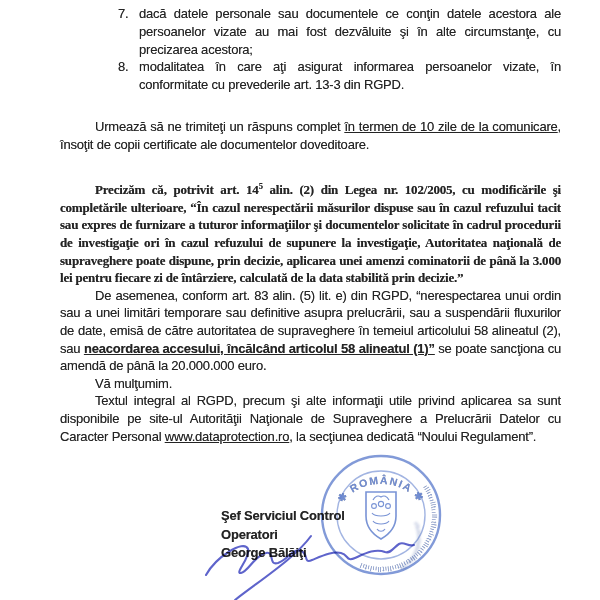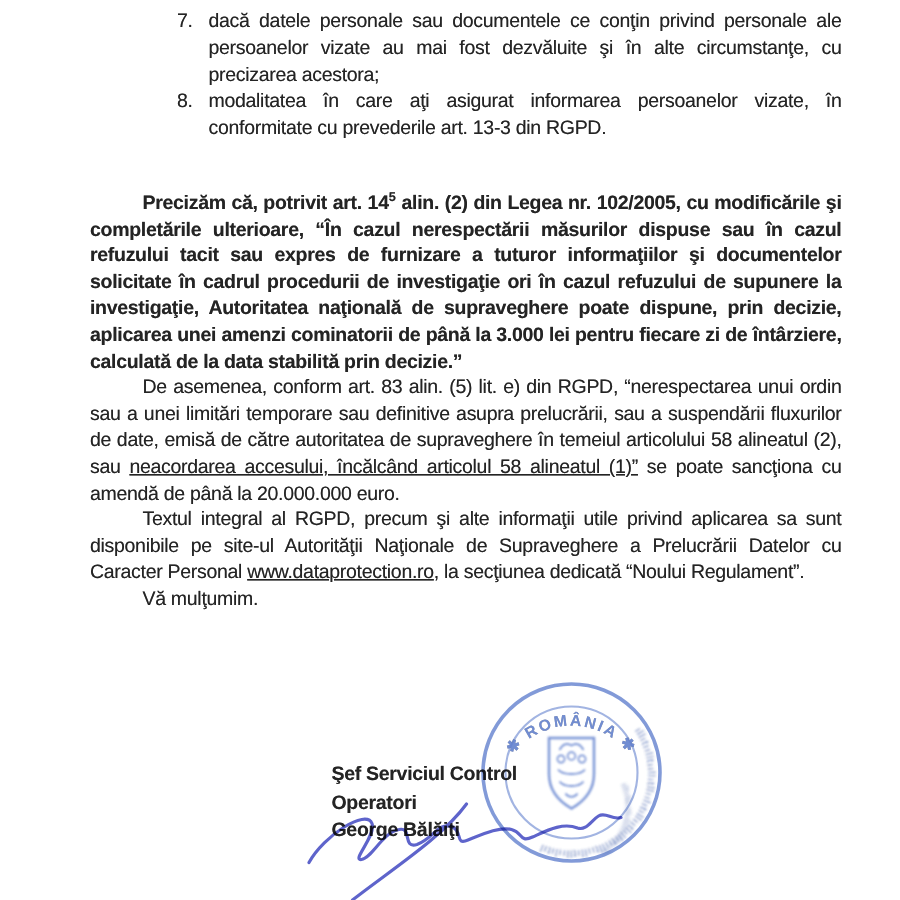--- a/index.html
+++ b/index.html
@@ -11,24 +11,24 @@
     text-shadow:0 0 0.3px rgba(30,30,30,0.55);
   }
   
   .list { position:absolute; left:118px; top:5px; width:443px; }
   .list-item { display:flex; }
   .list-item .num { flex:none; width:21px; line-height:17.8px; }
   .list-item .txt { flex:1; text-align:justify; line-height:17.8px; }
   
   .body-text { position:absolute; left:60px; top:118px; width:501px; }
   .body-text p { margin:0; text-align:justify; text-indent:35px; line-height:17.6px; }
-  .body-text p.sp { margin-top:8px; }
+  .body-text p.sp { margin-top:28px;font-family:Liberation Serif, serif; }
   .bold { font-weight:bold; }
   .u { text-decoration:underline; }
-  .bu { font-weight:normal; text-decoration:underline; }
+  .bu { font-weight:bold; text-decoration:underline; }
   sup.ref { font-size:8.5px; line-height:0; vertical-align:super; letter-spacing:0; }
   
   .sig-block {
     position:absolute; left:221px; top:507px; width:182px;
     text-align:left; font-weight:bold; line-height:18.5px;
   }
   
   .stamp {
     position:absolute; left:317px; top:451px;
     mix-blend-mode:multiply; opacity:0.88;
@@ -39,37 +39,38 @@
   }
 </style>
 </head>
 <body>
 
 <div class="page">
 
   <div class="list">
     <div class="list-item">
       <span class="num">7.</span>
-      <span class="txt">dacă datele personale sau documentele ce conţin privind personale ale persoanelor vizate au mai fost dezvăluite şi în alte circumstanţe, cu precizarea acestora;</span>
+      <span class="txt">dacă datele personale sau documentele ce conţin datele acestora ale persoanelor vizate au mai fost dezvăluite şi în alte circumstanţe, cu precizarea acestora;</span>
     </div>
     <div class="list-item">
       <span class="num">8.</span>
       <span class="txt">modalitatea în care aţi asigurat informarea persoanelor vizate, în conformitate cu prevederile art. 13-3 din RGPD.</span>
     </div>
   </div>
 
   <div class="body-text">
+    <p><span>Urmează să ne trimiteţi un răspuns complet </span><span class="u">în termen de 10 zile de la comunicare</span><span>, însoţit de copii certificate ale documentelor doveditoare.</span></p>
 
     <p class="sp bold"><span>Precizăm că, potrivit art. 14</span><sup class="ref">5</sup><span> alin. (2) din Legea nr. 102/2005, cu modificările şi completările ulterioare, “În cazul nerespectării măsurilor dispuse sau în cazul refuzului tacit sau expres de furnizare a tuturor informaţiilor şi documentelor solicitate în cadrul procedurii de investigaţie ori în cazul refuzului de supunere la investigaţie, Autoritatea naţională de supraveghere poate dispune, prin decizie, aplicarea unei amenzi cominatorii de până la 3.000 lei pentru fiecare zi de întârziere, calculată de la data stabilită prin decizie.”</span></p>
 
     <p><span>De asemenea, conform art. 83 alin. (5) lit. e) din RGPD, “nerespectarea unui ordin sau a unei limitări temporare sau definitive asupra prelucrării, sau a suspendării fluxurilor de date, emisă de către autoritatea de supraveghere în temeiul articolului 58 alineatul (2), sau </span><span class="bu">neacordarea accesului, încălcând articolul 58 alineatul (1)”</span><span> se poate sancţiona cu amendă de până la 20.000.000 euro.</span></p>
 
+    <p>Vă mulţumim.</p>
+
     <p><span>Textul integral al RGPD, precum şi alte informaţii utile privind aplicarea sa sunt disponibile pe site-ul Autorităţii Naţionale de Supraveghere a Prelucrării Datelor cu Caracter Personal </span><span class="u">www.dataprotection.ro</span><span>, la secţiunea dedicată “Noului Regulament”.</span></p>
-
-    <p>Vă mulţumim.</p>
   </div>
 
   <div class="sig-block">
     <div>Şef Serviciul Control Operatori</div>
     <div>George Bălăiţi</div>
   </div>
 
   <svg class="stamp" width="128" height="128" viewBox="0 0 128 128">
     <defs>
       <path id="arcTop" d="M 16,72 A 49,49 0 0 1 112,72"></path>

